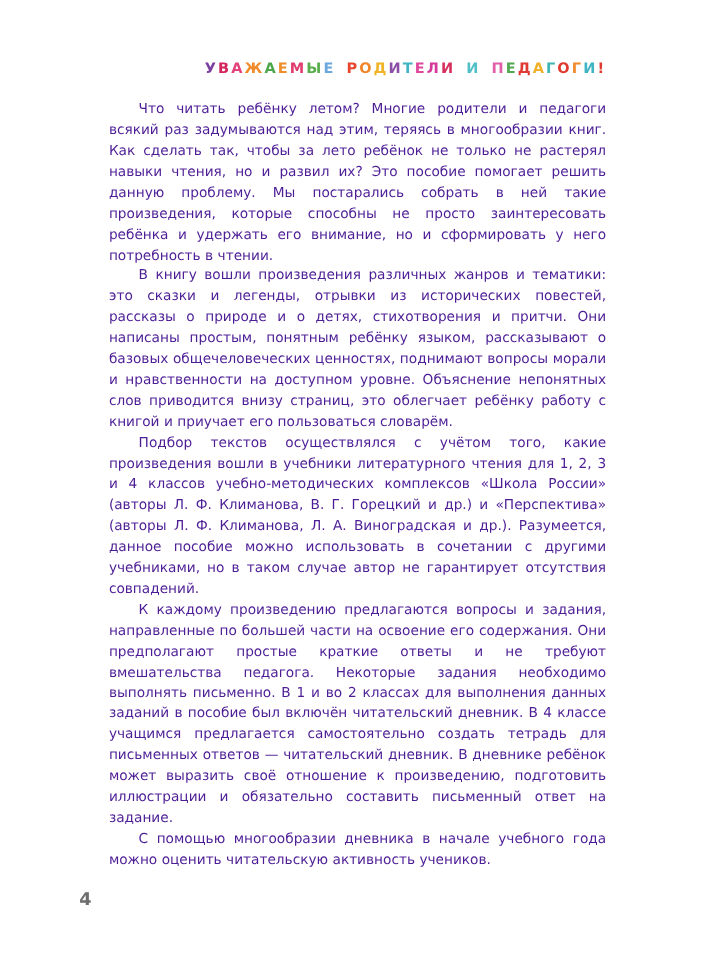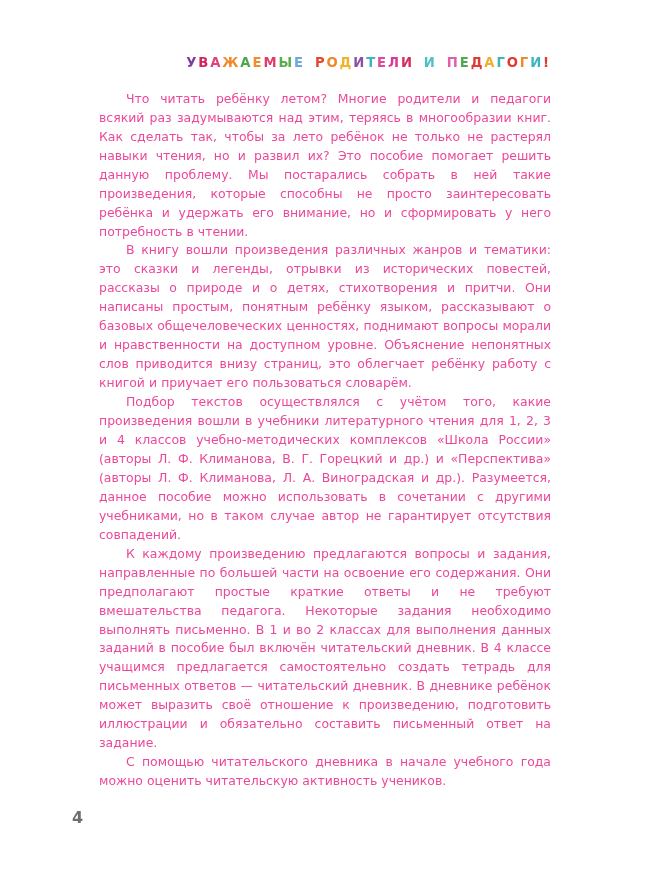--- a/index.html
+++ b/index.html
@@ -39,21 +39,21 @@
     font-family: "DejaVu Sans", sans-serif;
   }
   .title .w { display: inline-block; }
   .title .sp { display: inline-block; width: 10px; }
 
   .para {
     font-size: 12.45px;
     line-height: 18.95px;
     text-align: justify;
     text-align-last: left;
-    color: #ec4899;
+    color: #4c1d95;
     margin: 0;
     text-indent: 27px;
     font-family: "DejaVu Sans", sans-serif;
     word-spacing: 0.1px;
     hyphens: manual;
   }
 
   .pagenum {
     position: absolute;
     left: 72px;
@@ -80,19 +80,19 @@
         <span style="color: rgb(79, 192, 198);">И</span>
       </span><span class="sp"></span><span class="w">
         <span style="color: rgb(224, 95, 168);">П</span><span style="color: rgb(82, 168, 82);">Е</span><span style="color: rgb(224, 58, 52);">Д</span><span style="color: rgb(240, 176, 42);">А</span><span style="color: rgb(63, 181, 181);">Г</span><span style="color: rgb(224, 57, 47);">О</span><span style="color: rgb(240, 138, 42);">Г</span><span style="color: rgb(63, 181, 196);">И</span><span style="color: rgb(224, 57, 47);">!</span>
       </span>
     </h1>
 
     <p class="para">Что читать ребёнку летом? Многие родители и педагоги всякий раз задумываются над этим, теряясь в многообразии книг. Как сделать так, чтобы за лето ребёнок не только не растерял навыки чтения, но и развил их? Это пособие помогает решить данную проблему. Мы постарались собрать в ней такие произведения, которые способны не просто заинтересовать ребёнка и удержать его внимание, но и сформировать у него потребность в чтении.</p>
     <p class="para">В книгу вошли произведения различных жанров и тематики: это сказки и легенды, отрывки из исторических повестей, рассказы о природе и о детях, стихотворения и притчи. Они написаны простым, понятным ребёнку языком, рассказывают о базовых общечеловеческих ценностях, поднимают вопросы морали и нравственности на доступном уровне. Объяснение непонятных слов приводится внизу страниц, это облегчает ребёнку работу с книгой и приучает его пользоваться словарём.</p>
     <p class="para">Подбор текстов осуществлялся с учётом того, какие произведения вошли в учебники литературного чтения для 1, 2, 3 и 4 классов учебно-методических комплексов «Школа России» (авторы Л. Ф. Климанова, В. Г. Горецкий и др.) и «Перспектива» (авторы Л. Ф. Климанова, Л. А. Виноградская и др.). Разумеется, данное пособие можно использовать в сочетании с другими учебниками, но в таком случае автор не гарантирует отсутствия совпадений.</p>
     <p class="para">К каждому произведению предлагаются вопросы и задания, направленные по большей части на освоение его содержания. Они предполагают простые краткие ответы и не требуют вмешательства педагога. Некоторые задания необходимо выполнять письменно. В 1 и во 2 классах для выполнения данных заданий в пособие был включён читательский дневник. В 4 классе учащимся предлагается самостоятельно создать тетрадь для письменных ответов — читательский дневник. В дневнике ребёнок может выразить своё отношение к произведению, подготовить иллюстрации и обязательно составить письменный ответ на задание.</p>
-    <p class="para">С помощью читательского дневника в начале учебного года можно оценить читательскую активность учеников.</p>
+    <p class="para">С помощью многообразии дневника в начале учебного года можно оценить читательскую активность учеников.</p>
 
   </div>
 
   <div class="pagenum">4</div>
 
 </div>
 
 </body></html>

